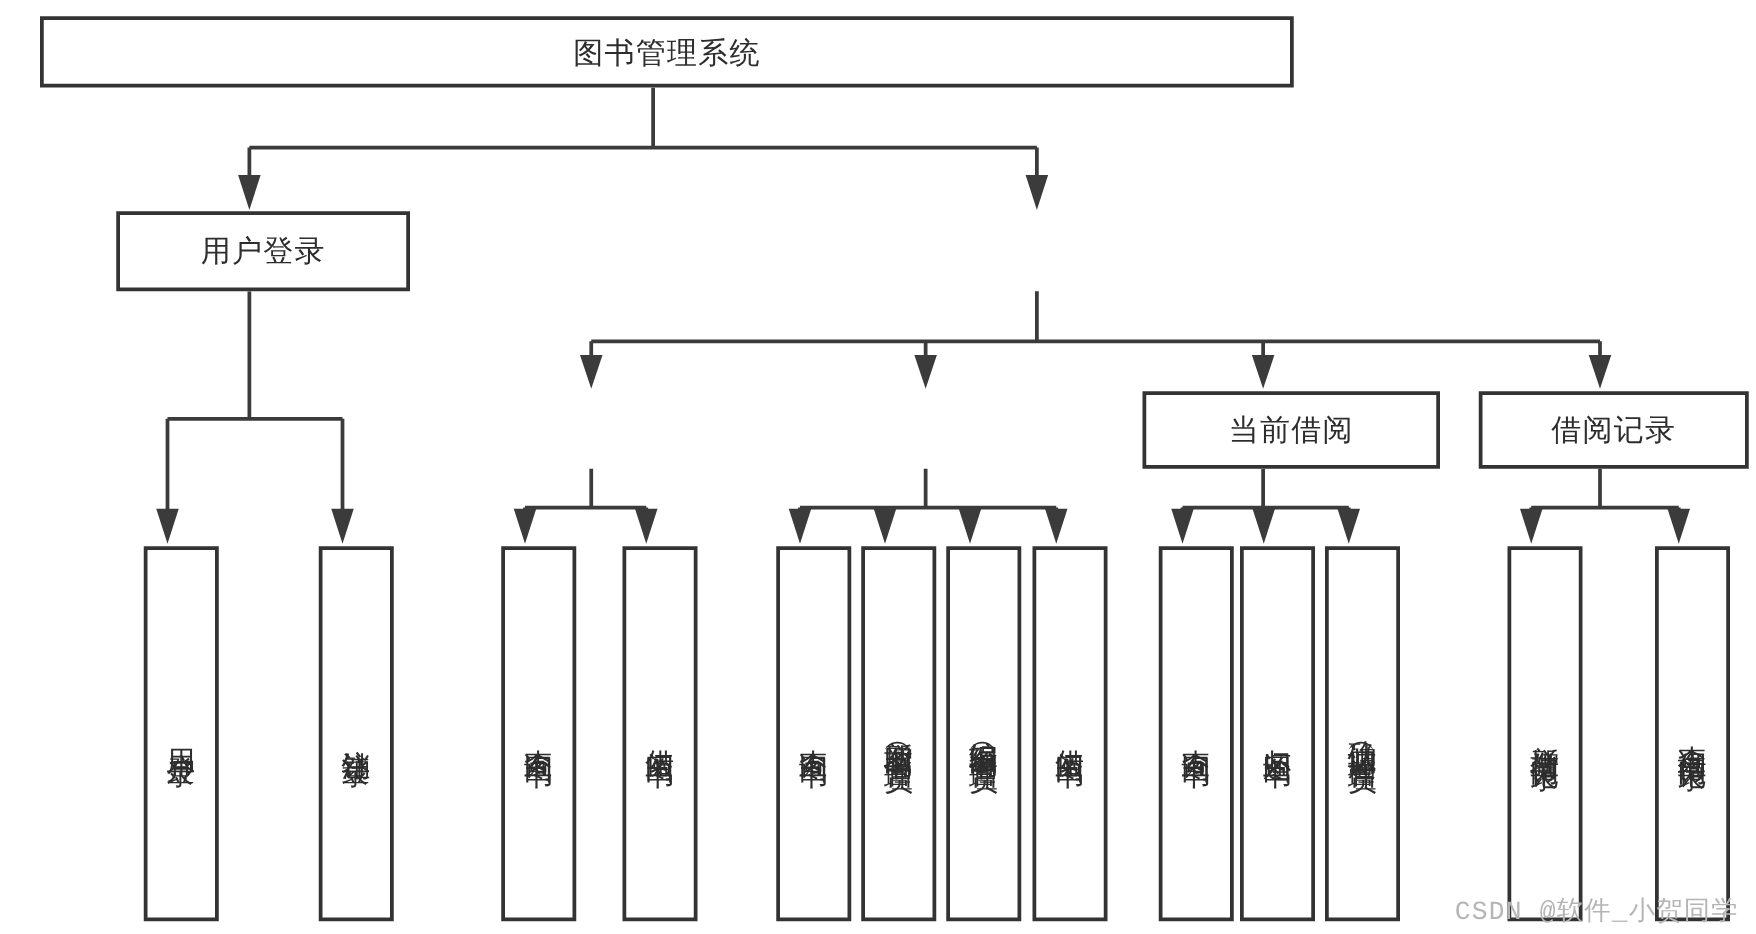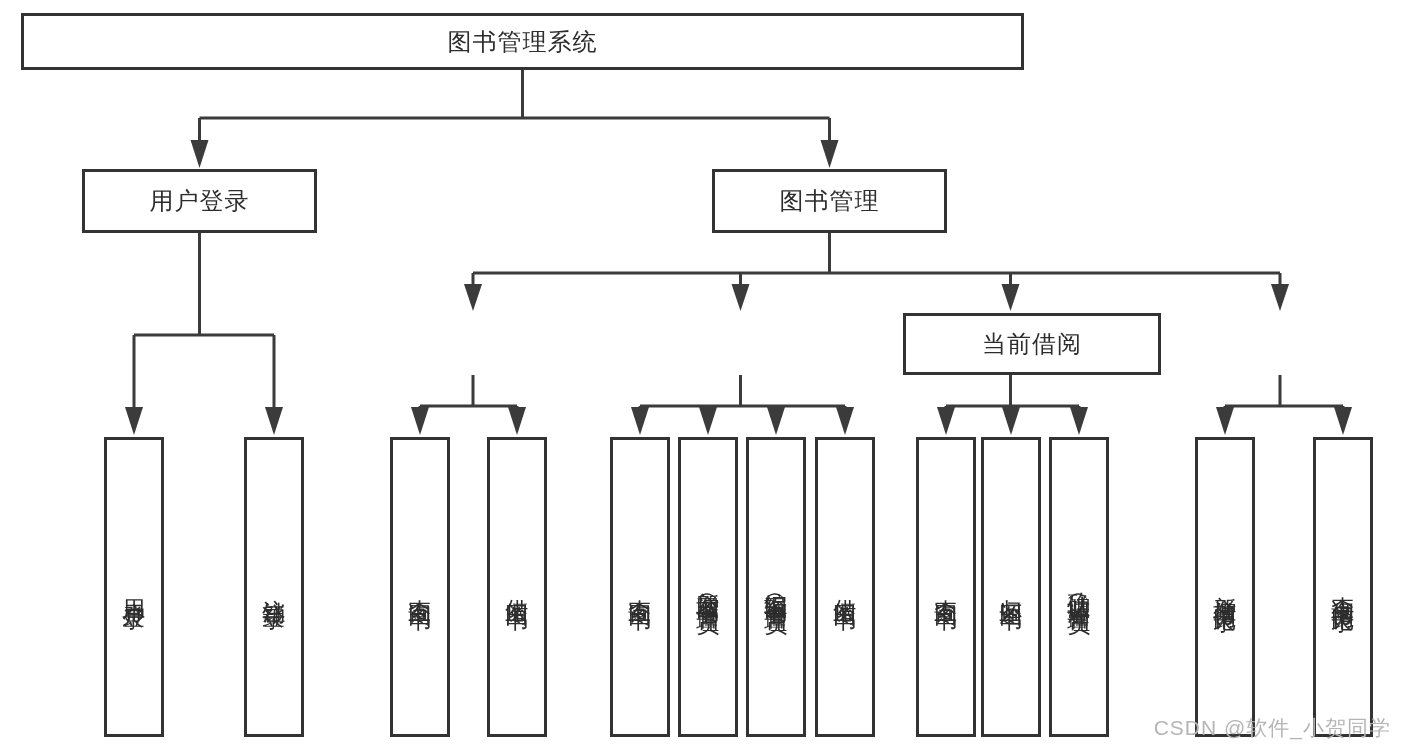--- a/index.html
+++ b/index.html
@@ -16,36 +16,37 @@
   .node{
     position:absolute;
     box-sizing:border-box;
     background:#ffffff;
     border:3px solid #333333;
     display:flex;align-items:center;justify-content:center;
     color:#2d2d2d;
     font-size:24px;
     letter-spacing:1px;
     text-align:center;
+    margin-left:11px;
   }
   .hbox{height:62px;}
   .vbox{
     top:437px;height:300px;width:60px;
     writing-mode:vertical-rl;
     text-orientation:mixed;
     font-size:23px;
     letter-spacing:3px;
     line-height:1.15;
   }
   #root{left:21px;top:13px;width:1003px;height:57px;}
   #n-login{left:82px;top:169px;width:235px;height:64px;}
   #n-mgmt{left:712px;top:169px;width:235px;height:64px;}
   #n-recommend{left:362px;top:313px;width:222px;}
   #n-borrow{left:633px;top:313px;width:215px;}
-  #n-current{left:903px;top:313px;width:258px;}
+  #n-current{left:903px;top:313px;width:238px;}
   #n-records{left:1172px;top:313px;width:216px;}
   #v-login-1{left:104px;}
   #v-login-2{left:244px;}
   #v-rec-1{left:390px;}
   #v-rec-2{left:487px;}
   #v-bor-1{left:610px;}
   #v-bor-2{left:678px;}
   #v-bor-3{left:746px;}
   #v-bor-4{left:815px;}
   #v-cur-1{left:916px;}
@@ -54,20 +55,21 @@
   #v-recd-1{left:1195px;}
   #v-recd-2{left:1313px;}
   #watermark{
     position:absolute;
     right:14px;bottom:5px;
     color:#b5b5b5;
     font-size:21px;
     letter-spacing:1px;
     z-index:5;
     white-space:nowrap;
+    font-family:Liberation Mono, monospace;
   }
 </style>
 </head>
 <body>
 
 <div id="canvas">
 
   <svg id="wires" viewBox="0 0 1405 747" xmlns="http://www.w3.org/2000/svg">
 
     <g>
@@ -114,23 +116,23 @@
     <g>
       <path d="M1280 375 V406 M1225 406 H1343 M1225 406 V409 M1343 406 V409"></path>
       <polygon points="1216,407 1234,407 1225,435"></polygon>
       <polygon points="1334,407 1352,407 1343,435"></polygon>
     </g>
   </svg>
 
   <div class="node" id="root">图书管理系统</div>
 
   <div class="node" id="n-login">用户登录</div>
-  <div class="node" id="n-mgmt">图书管理</div>
 
   <div class="node hbox" id="n-current">当前借阅</div>
+  <div class="node hbox" id="n-records">借阅记录</div>
 
   <div class="node vbox" id="v-login-1">用户登录</div>
   <div class="node vbox" id="v-login-2">注销登录</div>
 
   <div class="node vbox" id="v-rec-1">查询图书</div>
   <div class="node vbox" id="v-rec-2">借阅图书</div>
 
   <div class="node vbox" id="v-bor-1">查询图书</div>
   <div class="node vbox" id="v-bor-2">新增图书（管理员）</div>
   <div class="node vbox" id="v-bor-3">编辑图书（管理员）</div>

